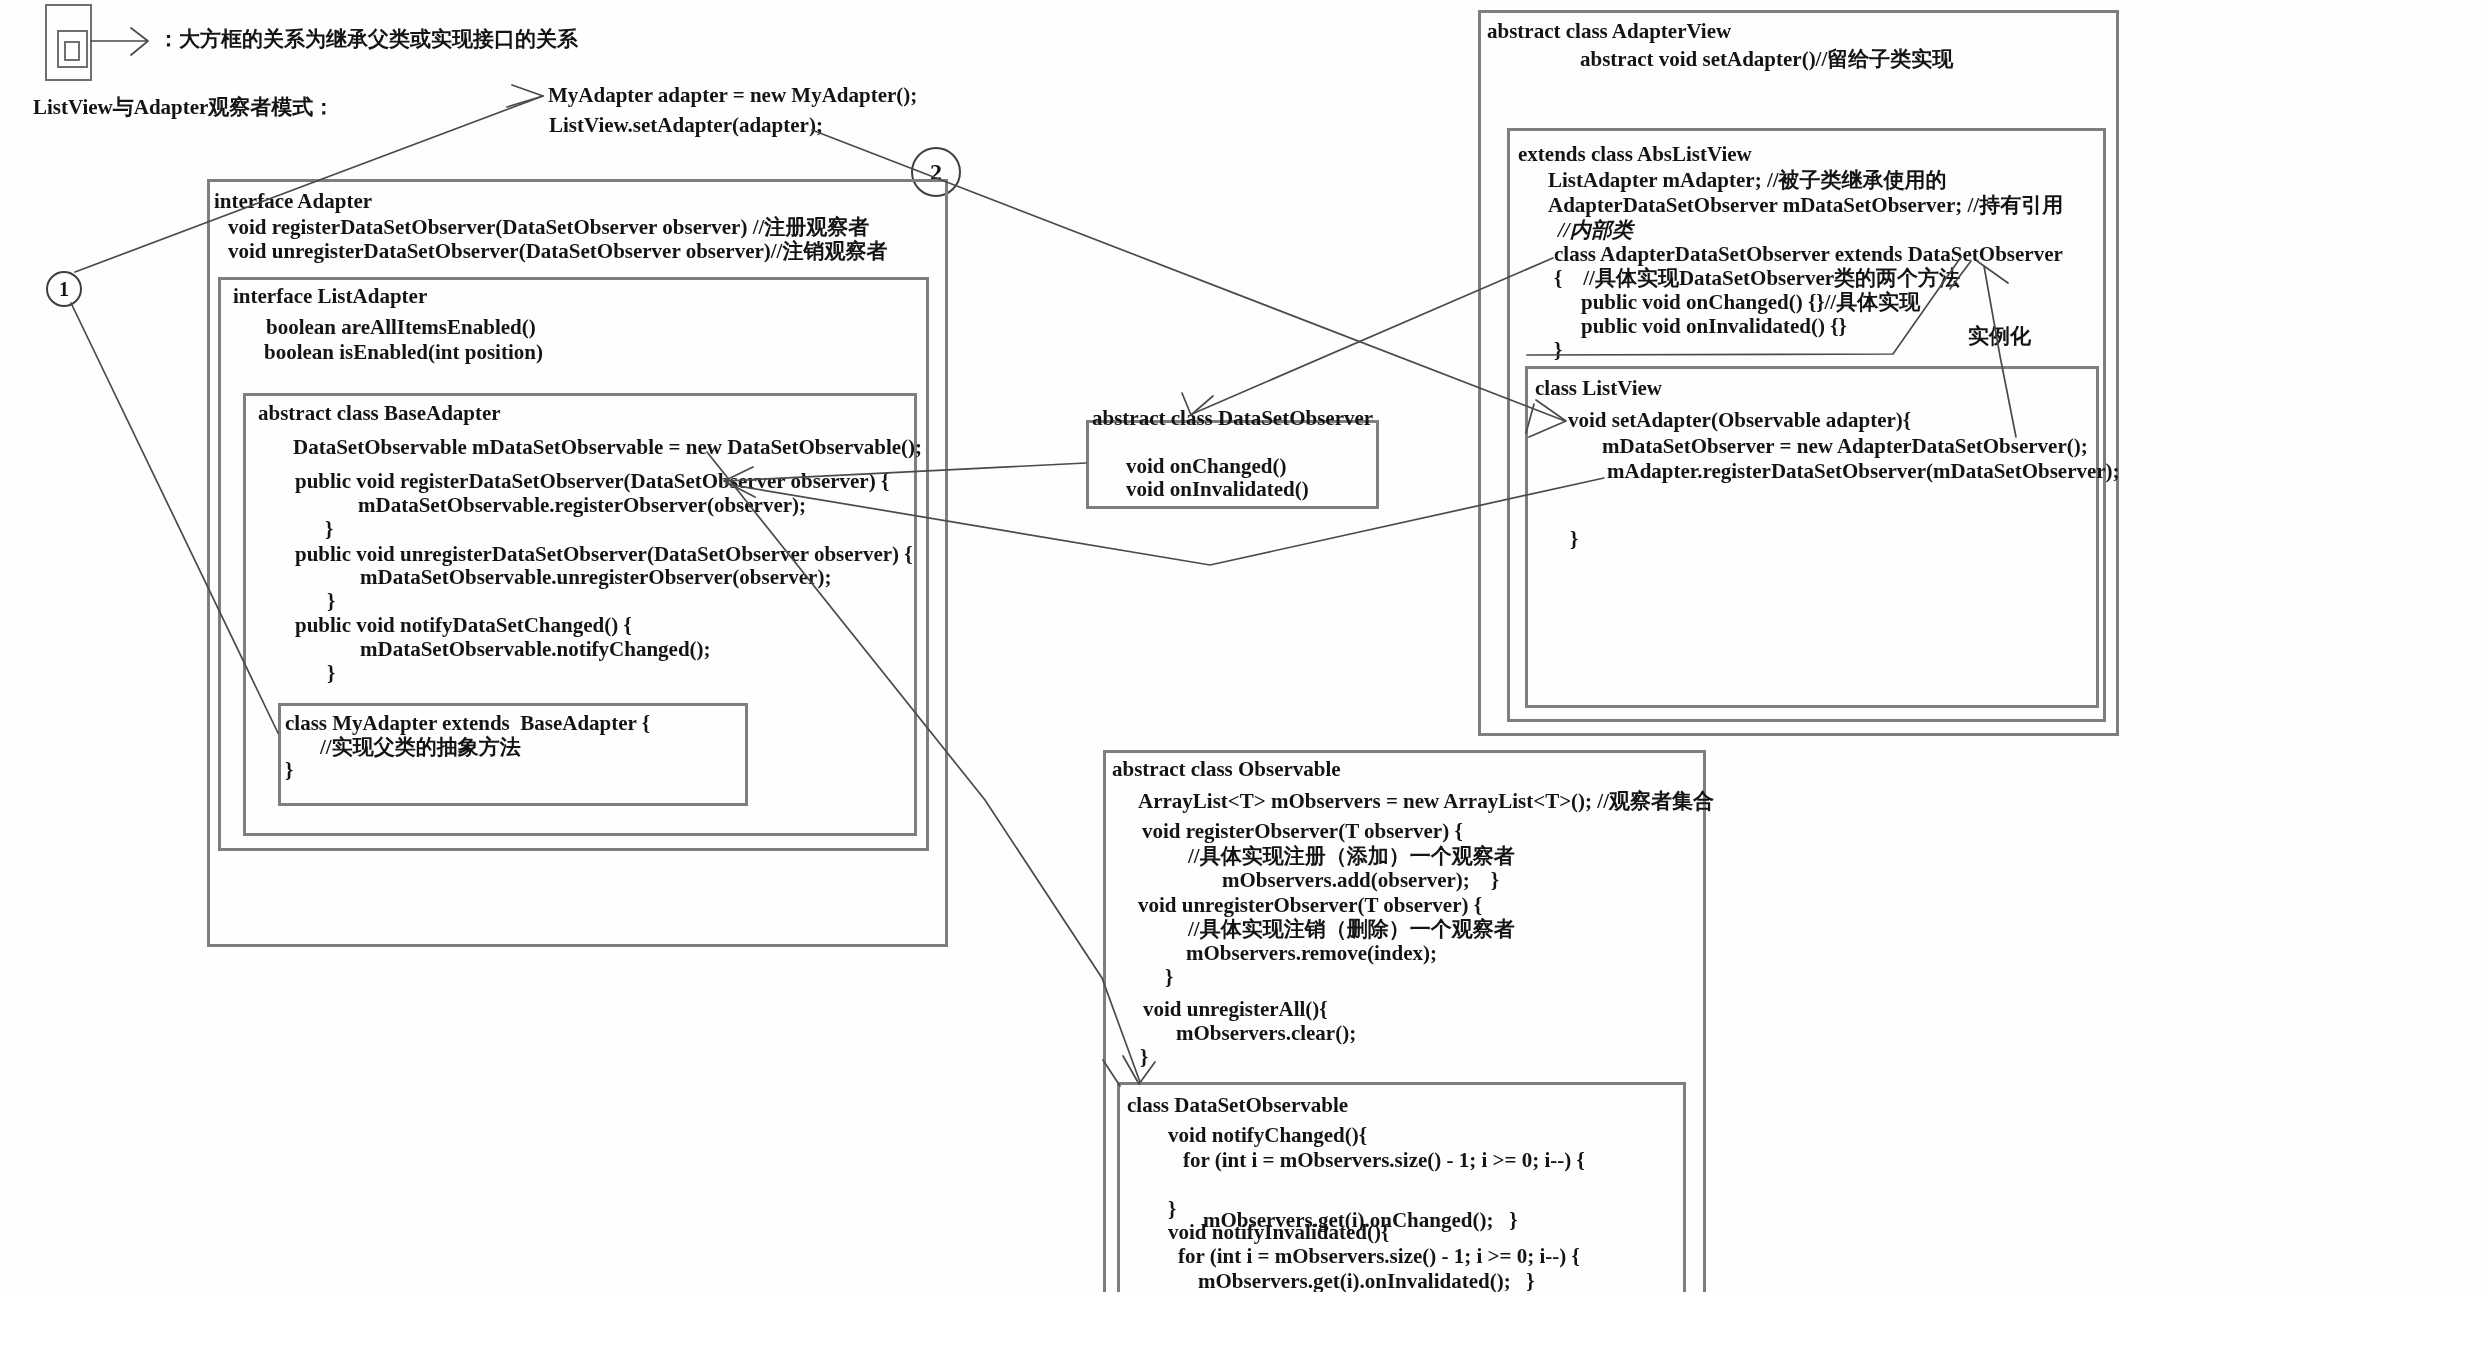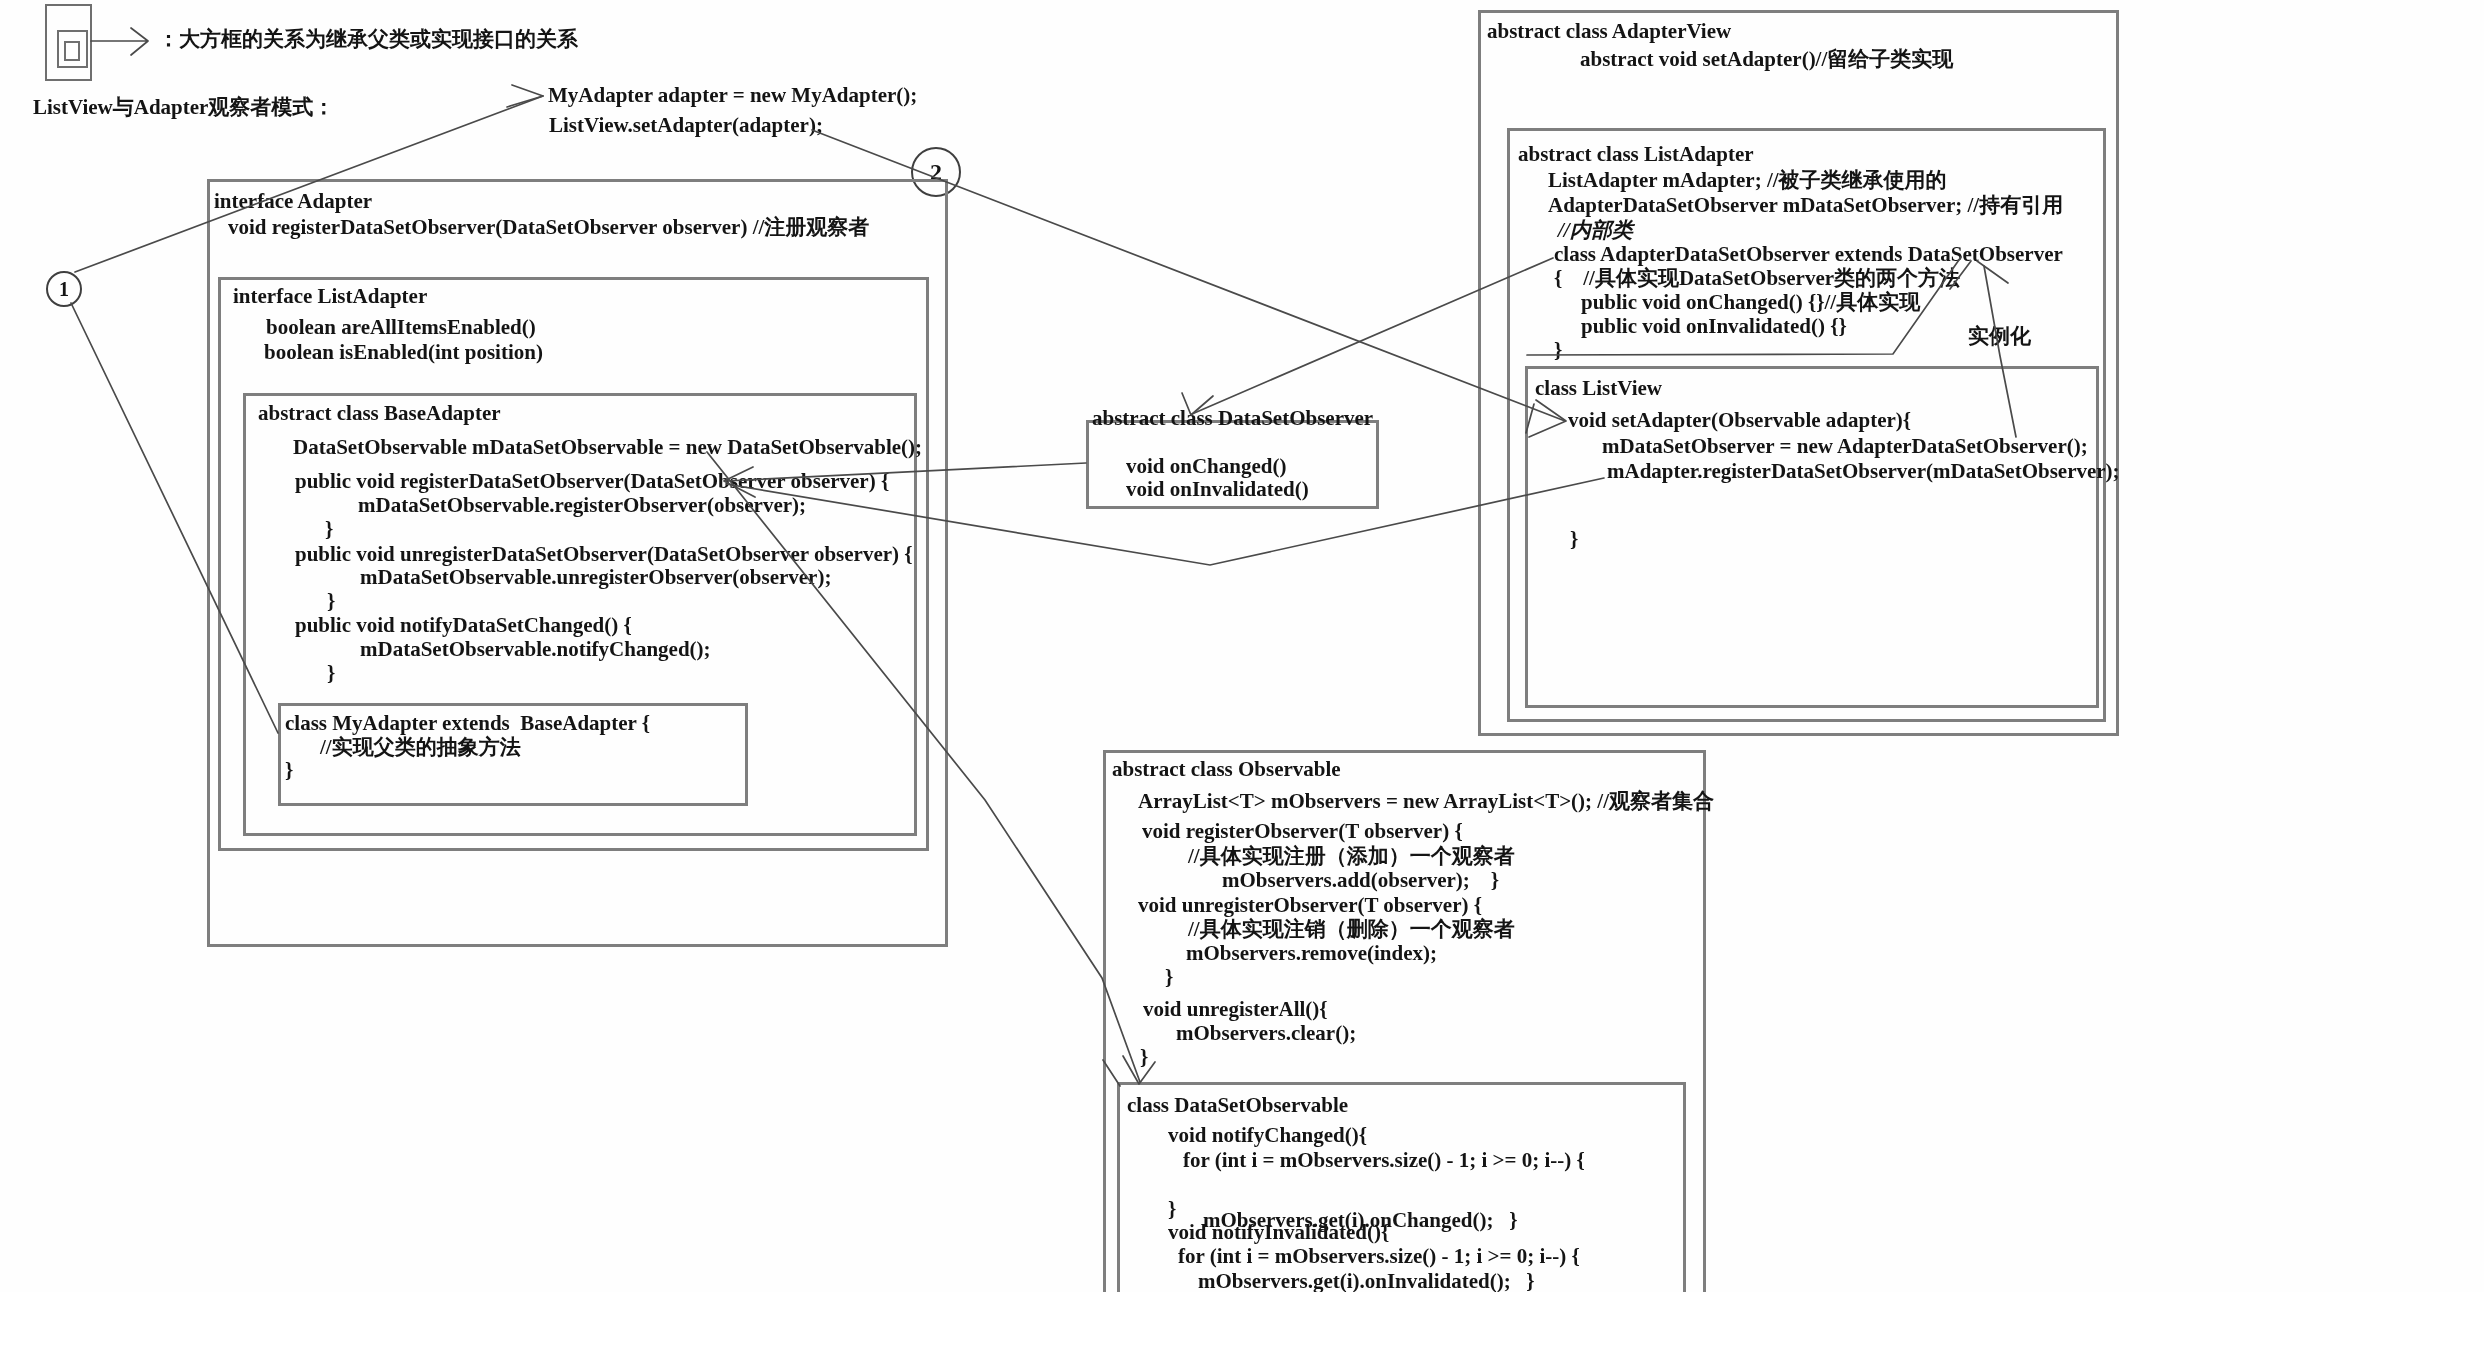--- a/index.html
+++ b/index.html
@@ -32,20 +32,21 @@
   <div class="t" style="left:548px;top:84px;">MyAdapter adapter = new MyAdapter();</div>
   <div class="t" style="left:549px;top:114px;">ListView.setAdapter(adapter);</div>
 
   <div class="circ c1">1</div>
   <div class="circ c2">2</div>
   <div class="t cn" style="left:1968px;top:325px;text-align:right;">实例化</div>
 
   <div class="bx" style="left:207px;top:179px;width:735px;height:762px;"></div>
   <div class="t" style="left:214px;top:190px;">interface Adapter</div>
   <div class="t" style="left:228px;top:216px;">void registerDataSetObserver(DataSetObserver observer) //注册观察者</div>
+  <div class="t" style="left:228px;top:240px;">void unregisterDataSetObserver(DataSetObserver observer)//注销观察者</div>
 
   <div class="bx" style="left:218px;top:277px;width:705px;height:568px;"></div>
   <div class="t" style="left:233px;top:285px;">interface ListAdapter</div>
   <div class="t" style="left:266px;top:316px;">boolean areAllItemsEnabled()</div>
   <div class="t" style="left:264px;top:341px;">boolean isEnabled(int position)</div>
 
   <div class="bx" style="left:243px;top:393px;width:668px;height:437px;"></div>
   <div class="t" style="left:258px;top:402px;">abstract class BaseAdapter</div>
   <div class="t" style="left:293px;top:436px;">DataSetObservable mDataSetObservable = new DataSetObservable();</div>
   <div class="t" style="left:295px;top:470px;">public void registerDataSetObserver(DataSetObserver observer) {</div>
@@ -66,21 +67,21 @@
   <div class="bx" style="left:1086px;top:420px;width:287px;height:83px;"></div>
   <div class="t" style="left:1092px;top:407px;">abstract class DataSetObserver</div>
   <div class="t" style="left:1126px;top:455px;">void onChanged()</div>
   <div class="t" style="left:1126px;top:478px;">void onInvalidated()</div>
 
   <div class="bx" style="left:1478px;top:10px;width:635px;height:720px;"></div>
   <div class="t" style="left:1487px;top:20px;">abstract class AdapterView</div>
   <div class="t" style="left:1580px;top:48px;">abstract void setAdapter()//留给子类实现</div>
 
   <div class="bx" style="left:1507px;top:128px;width:593px;height:588px;"></div>
-  <div class="t" style="left:1518px;top:143px;">abstract class ListAdapter</div>
+  <div class="t" style="left:1518px;top:143px;">extends class AbsListView</div>
   <div class="t" style="left:1548px;top:169px;">ListAdapter mAdapter; //被子类继承使用的</div>
   <div class="t" style="left:1548px;top:194px;">AdapterDataSetObserver mDataSetObserver; //持有引用</div>
   <div class="t" style="left:1558px;top:219px;font-style:italic;">//内部类</div>
   <div class="t" style="left:1554px;top:243px;">class AdapterDataSetObserver extends DataSetObserver</div>
   <div class="t" style="left:1554px;top:267px;">{    //具体实现DataSetObserver类的两个方法</div>
   <div class="t" style="left:1581px;top:291px;">public void onChanged() {}//具体实现</div>
   <div class="t" style="left:1581px;top:315px;">public void onInvalidated() {}</div>
   <div class="t" style="left:1554px;top:339px;">}</div>
 
   <div class="bx" style="left:1525px;top:366px;width:568px;height:336px;"></div>

